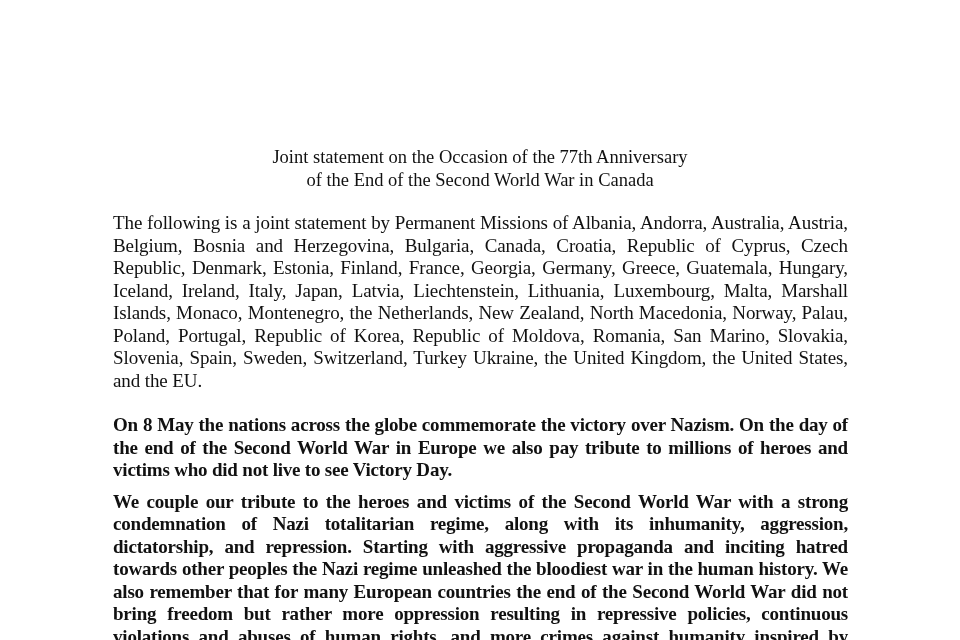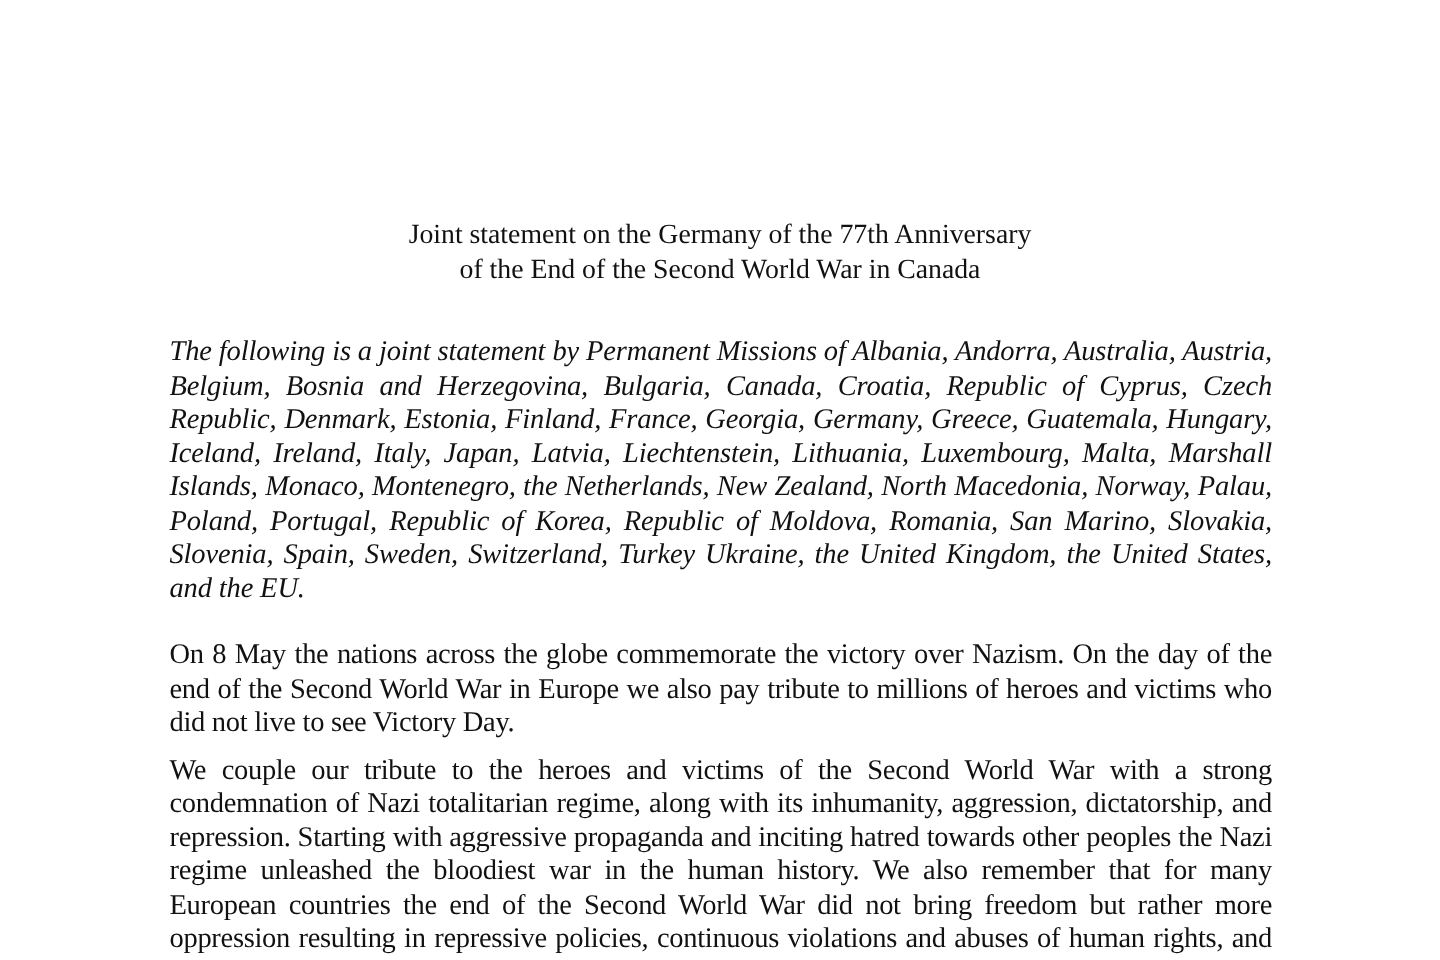--- a/index.html
+++ b/index.html
@@ -36,35 +36,35 @@
     .content {
       position: absolute;
       left: 113px;
       width: 735px;
       top: 212px;
       font-size: 19px;
       line-height: 22.5px;
       text-align: justify;
     }
     .intro {
-      font-style: italic;
-      margin: 12px 0 22px 0;
+      margin: 0 0 22px 0;
       letter-spacing: -0.1px;
     }
     .para {
       margin: 4px 0 9px 0;
       letter-spacing: -0.2px;
+      font-weight: bold;
     }
   </style>
 </head>
 <body>
 
 <div class="page">
   <div class="title">
-    <div>Joint statement on the Germany of the 77th Anniversary</div>
+    <div>Joint statement on the Occasion of the 77th Anniversary</div>
     <div>of the End of the Second World War in Canada</div>
   </div>
 
   <div class="content">
     <p class="intro">The following is a joint statement by Permanent Missions of Albania, Andorra, Australia, Austria, Belgium, Bosnia and Herzegovina, Bulgaria, Canada, Croatia, Republic of Cyprus, Czech Republic, Denmark, Estonia, Finland, France, Georgia, Germany, Greece, Guatemala, Hungary, Iceland, Ireland, Italy, Japan, Latvia, Liechtenstein, Lithuania, Luxembourg, Malta, Marshall Islands, Monaco, Montenegro, the Netherlands, New Zealand, North Macedonia, Norway, Palau, Poland, Portugal, Republic of Korea, Republic of Moldova, Romania, San Marino, Slovakia, Slovenia, Spain, Sweden, Switzerland, Turkey Ukraine, the United Kingdom, the United States, and the EU.</p>
     <p class="para">On 8 May the nations across the globe commemorate the victory over Nazism. On the day of the end of the Second World War in Europe we also pay tribute to millions of heroes and victims who did not live to see Victory Day.</p>
     <p class="para">We couple our tribute to the heroes and victims of the Second World War with a strong condemnation of Nazi totalitarian regime, along with its inhumanity, aggression, dictatorship, and repression. Starting with aggressive propaganda and inciting hatred towards other peoples the Nazi regime unleashed the bloodiest war in the human history. We also remember that for many European countries the end of the Second World War did not bring freedom but rather more oppression resulting in repressive policies, continuous violations and abuses of human rights, and more crimes against humanity inspired by totalitarian</p>
   </div>
 </div>
 

